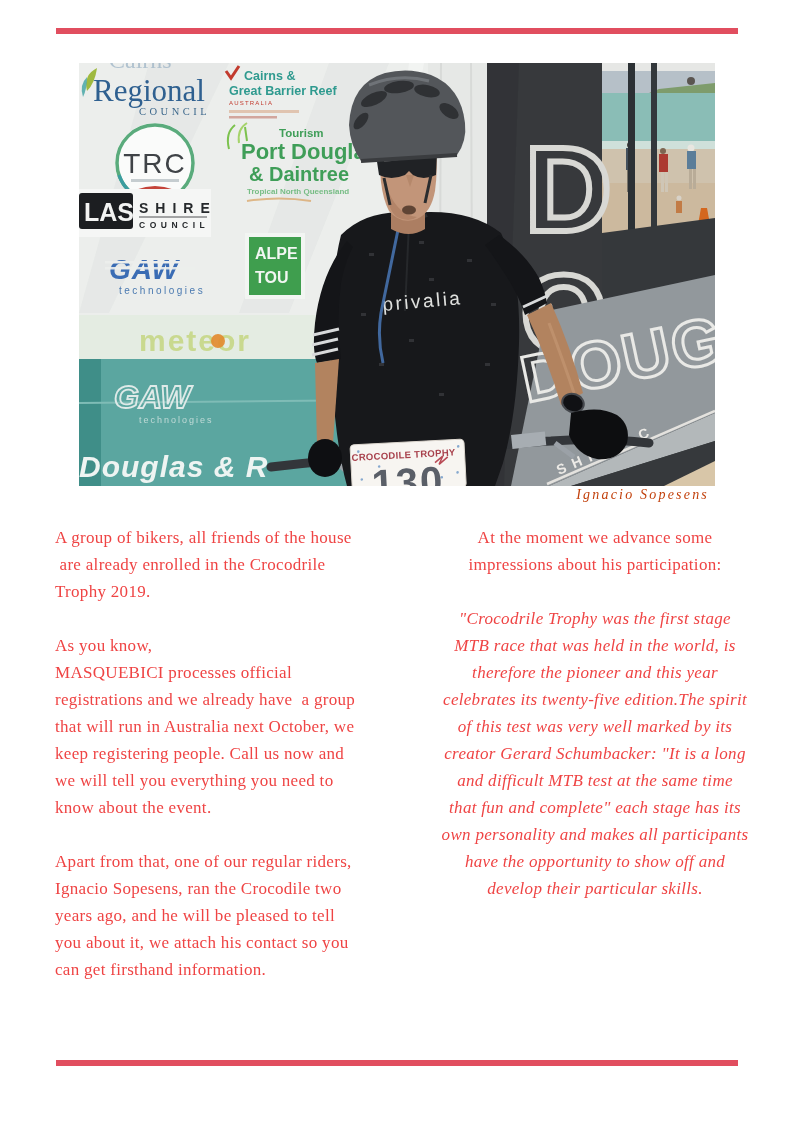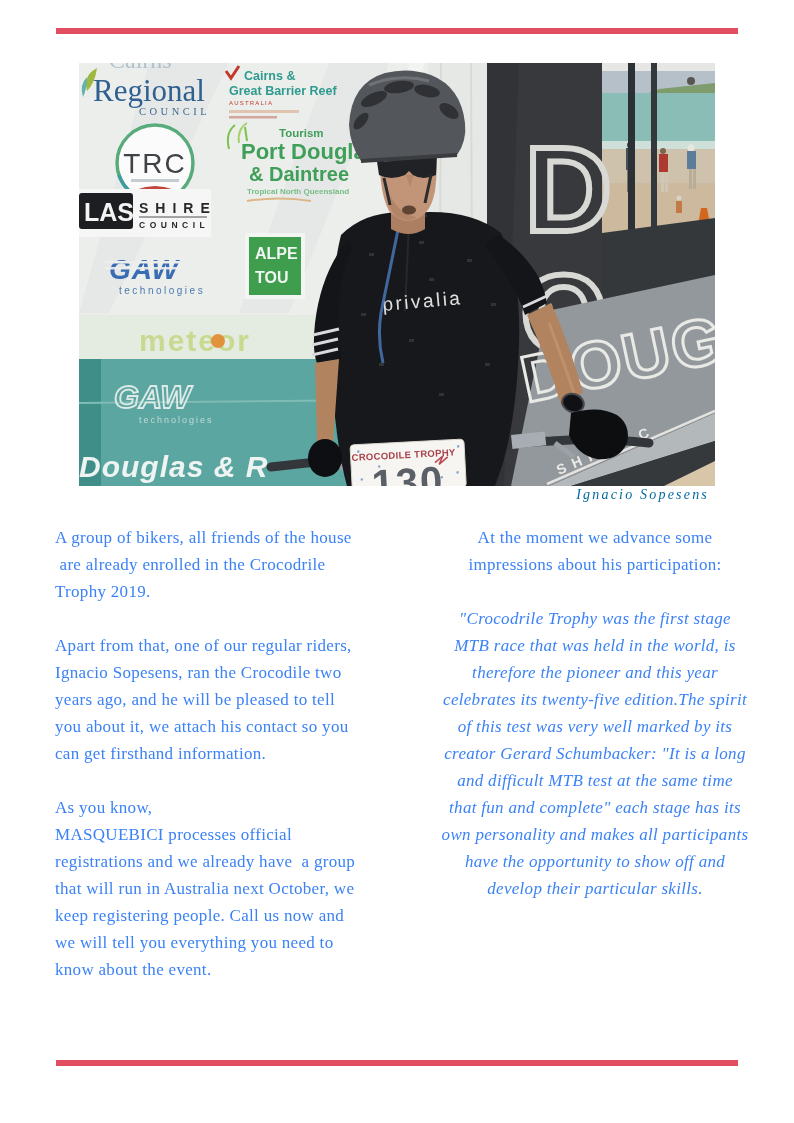--- a/index.html
+++ b/index.html
@@ -7,23 +7,23 @@
     position:relative; width:794px; height:1123px; background:#ffffff;
     overflow:hidden; font-family:"Liberation Serif","DejaVu Serif",serif;
   }
   .rule { position:absolute; left:56px; width:682px; height:6px; background:#e14e5f; }
   .rule-top { top:28px; }
   .rule-bottom { top:1060px; }
   .photo-wrap { position:absolute; left:79px; top:63px; width:636px; height:423px; overflow:hidden; }
   .photo-wrap svg { display:block; }
   .caption {
     position:absolute; left:79px; top:487px; width:630px; text-align:right;
-    font-style:italic; font-size:14px; letter-spacing:2.2px; color:#0369a1;
+    font-style:italic; font-size:14px; letter-spacing:2.2px; color:#c2410c;
   }
-  .col { position:absolute; top:524px; color:#3b82f6; font-size:17px; line-height:27px; letter-spacing:0.3px; }
+  .col { position:absolute; top:524px; color:#ef4444; font-size:17px; line-height:27px; letter-spacing:0.3px; }
   .col p { margin:0 0 27px 0; white-space:pre-wrap; }
   .col-left  { left:55px;  width:345px; }
   .col-right { left:425px; width:340px;text-align:center; }
   .quote { font-style:italic; }
 </style>
 </head>
 <body>
 
 <div class="page">
 
@@ -247,32 +247,32 @@
       </g>
     </svg>
   </figure>
 
   <div class="caption">Ignacio Sopesens</div>
 
   <div class="col col-left">
     <p>A group of bikers, all friends of the house
  are already enrolled in the Crocodrile
 Trophy 2019.</p>
-    <p>Apart from that, one of our regular riders,
-Ignacio Sopesens, ran the Crocodile two
-years ago, and he will be pleased to tell
-you about it, we attach his contact so you
-can get firsthand information.</p>
     <p>As you know,
 MASQUEBICI processes official
 registrations and we already have  a group
 that will run in Australia next October, we
 keep registering people. Call us now and
 we will tell you everything you need to
 know about the event.</p>
+    <p>Apart from that, one of our regular riders,
+Ignacio Sopesens, ran the Crocodile two
+years ago, and he will be pleased to tell
+you about it, we attach his contact so you
+can get firsthand information.</p>
   </div>
 
   <div class="col col-right">
     <p>At the moment we advance some
 impressions about his participation:</p>
     <p class="quote">"Crocodrile Trophy was the first stage
 MTB race that was held in the world, is
 therefore the pioneer and this year
 celebrates its twenty-five edition.The spirit
 of this test was very well marked by its

